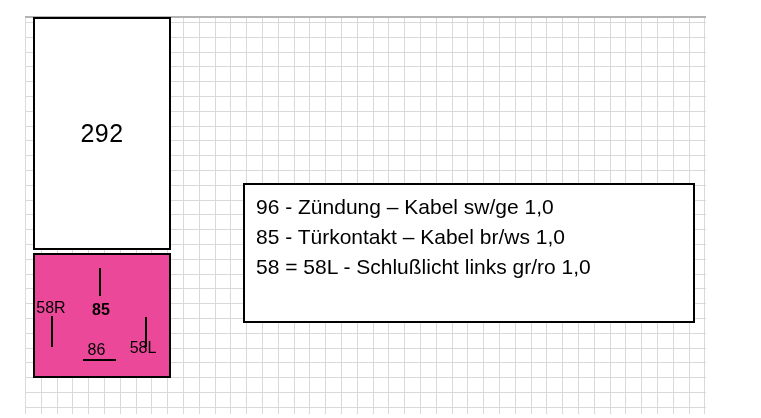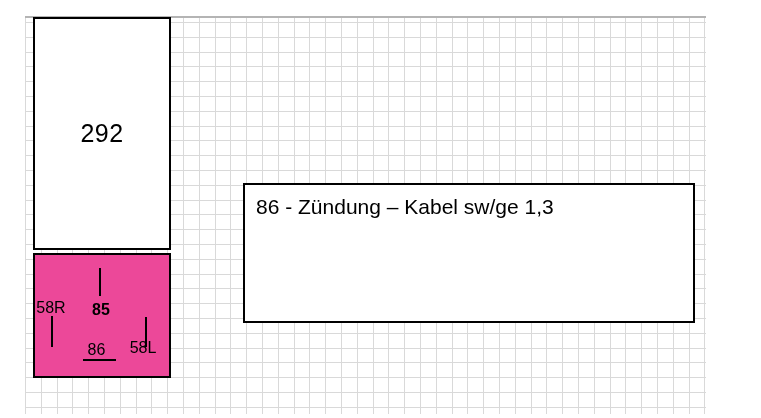--- a/index.html
+++ b/index.html
@@ -119,16 +119,18 @@
 
     <div class="pin-label label-58r">58R</div>
     <div class="pin-label label-85">85</div>
     <div class="pin-label label-58l">58L</div>
     <div class="pin-label label-86">86</div>
 
     <div class="line-86"></div>
   </div>
 
   <div class="legend">
-    <div class="legend-line">86 - Zündung – Kabel sw/ge 1,3</div>
+    <div class="legend-line">96 - Zündung – Kabel sw/ge 1,0</div>
+    <div class="legend-line">85 - Türkontakt – Kabel br/ws 1,0</div>
+    <div class="legend-line">58 = 58L - Schlußlicht links gr/ro 1,0</div>
   </div>
 
 </div>
 
 </body></html>

